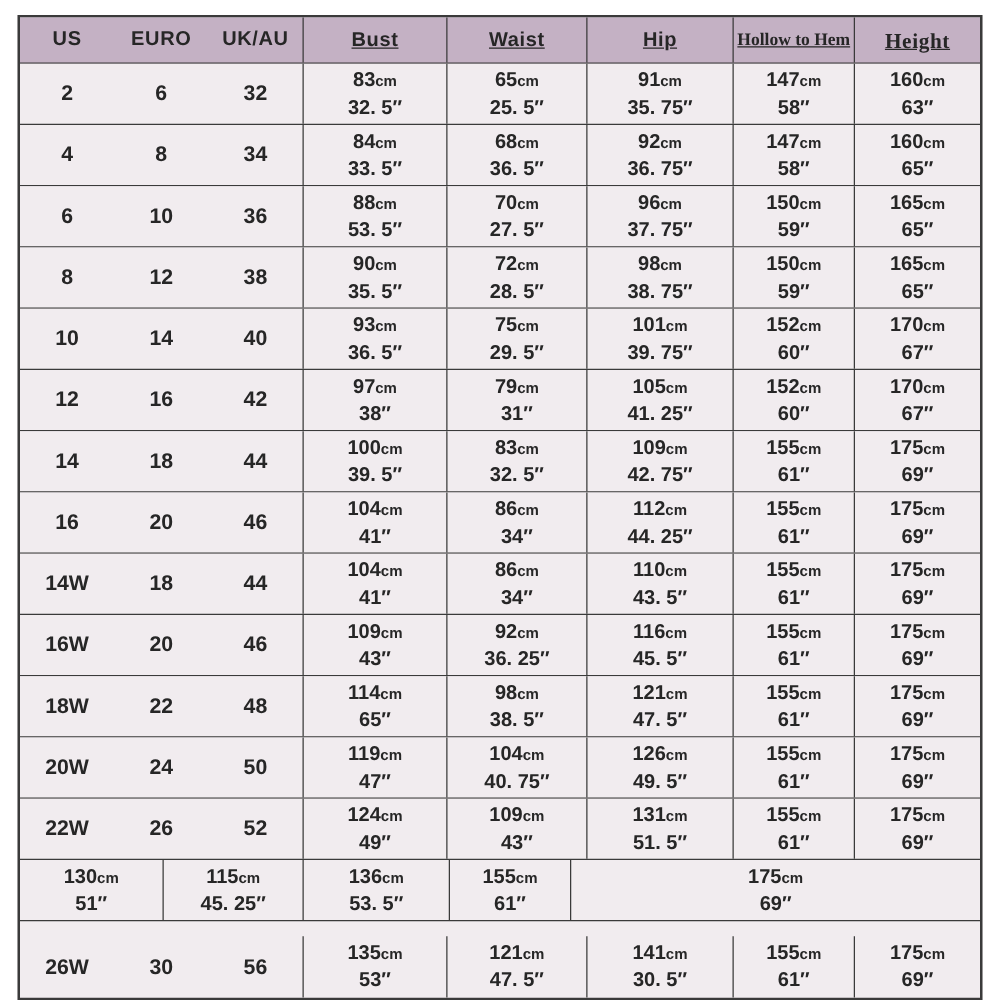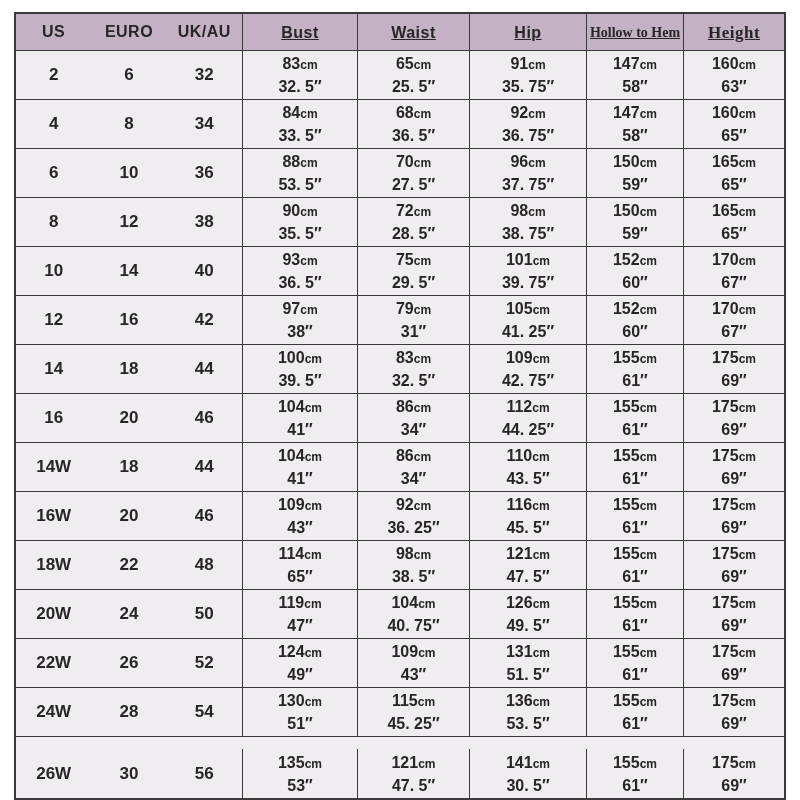--- a/index.html
+++ b/index.html
@@ -412,25 +412,20 @@
           <div class="mcell c-m3">
             <div class="l1"><span>155<span class="cm">cm</span></span></div>
             <div class="l2">61″</div>
           </div>
           <div class="mcell c-m4">
             <div class="l1"><span>175<span class="cm">cm</span></span></div>
             <div class="l2">69″</div>
           </div>
         </div>
         <div class="row">
-          <div class="c-group">
-            <span class="bsub">24W</span>
-            <span class="bsub">28</span>
-            <span class="bsub">54</span>
-          </div>
           <div class="mcell c-m0">
             <div class="l1"><span>130<span class="cm">cm</span></span></div>
             <div class="l2">51″</div>
           </div>
           <div class="mcell c-m1">
             <div class="l1"><span>115<span class="cm">cm</span></span></div>
             <div class="l2">45. 25″</div>
           </div>
           <div class="mcell c-m2">
             <div class="l1"><span>136<span class="cm">cm</span></span></div>

